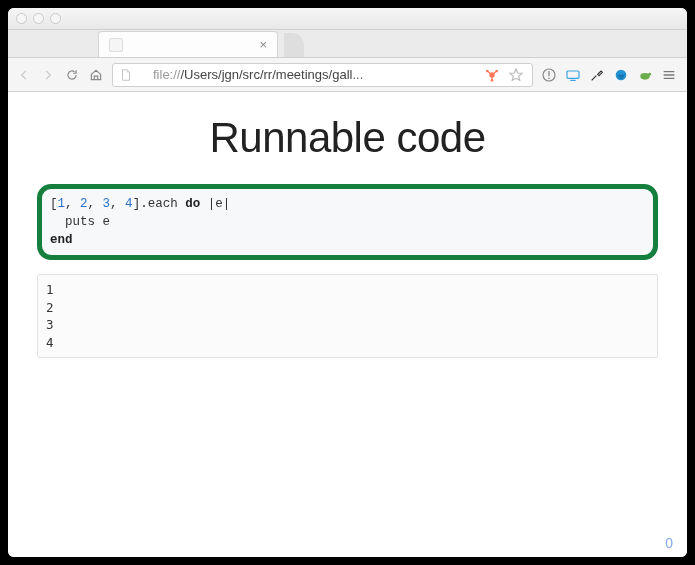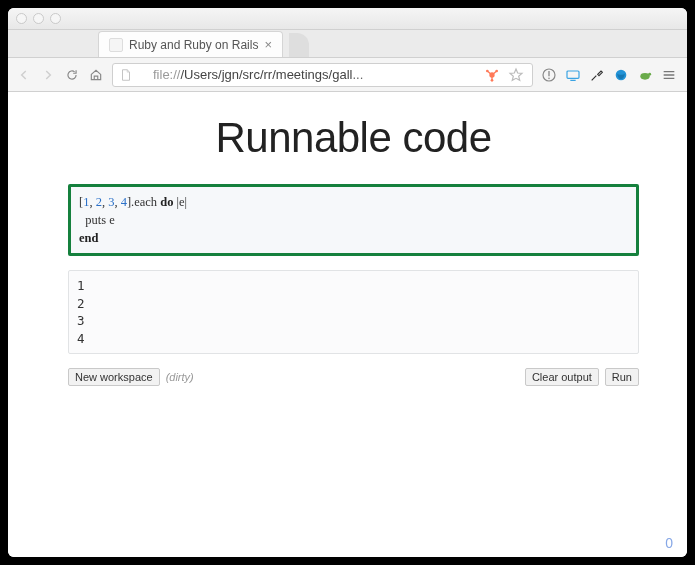--- a/index.html
+++ b/index.html
@@ -94,38 +94,37 @@
     .addrbar .ellips { color: #666; }
     .ext-icons { display: flex; align-items: center; gap: 8px; padding-right: 2px; }
     .ext-icon { width: 16px; height: 16px; display: flex; align-items: center; justify-content: center; }
     .content {
       flex: 1;
       background: #fff;
       position: relative;
       overflow: hidden;
     }
     .slide {
-      padding: 22px 48px;
-      margin-left: 12px;
+      padding: 22px 29px;
     }
     h1.slide-title {
       font-weight: 300;
       font-size: 42px;
       text-align: center;
       color: #222;
       font-family: "Helvetica Neue", Helvetica, Arial, sans-serif;
       letter-spacing: -0.5px;
       margin-bottom: 22px;
     }
     .code-block {
-      border: 3px solid #15803d;
+      border: 5px solid #15803d;
       background: #f6f8fa;
-      border-radius: 2px;
+      border-radius: 14px;
       padding: 6px 8px;
-      font-family: Liberation Serif, serif;
+      font-family: Liberation Mono, monospace;
       font-size: 12.5px;
       line-height: 1.45;
       color: #333;
       white-space: pre;
       margin-bottom: 14px;
     }
     .output-block {
       border: 1px solid #e1e3e5;
       background: #fbfbfc;
       border-radius: 2px;
@@ -171,21 +170,20 @@
 <div class="window">
   <div class="titlebar">
     <div class="traffic"></div>
     <div class="traffic"></div>
     <div class="traffic"></div>
   </div>
 
   <div class="tabbar">
     <div class="tab">
       <span class="favicon"></span>
-      <span>Ruby and Ruby on Rails</span>
       <span class="tab-close">×</span>
     </div>
     <div class="tab-phantom"></div>
   </div>
 
   <div class="toolbar">
     <span class="nav-btn disabled">
       <svg viewBox="0 0 24 24">
           <path fill="none" stroke="currentColor" stroke-width="2.5" d="M15 5l-7 7 7 7"></path>
         </svg>
@@ -275,23 +273,16 @@
 
       <pre class="code-block" id="code-block"><span>[</span><span class="tok-num">1</span><span>, </span><span class="tok-num">2</span><span>, </span><span class="tok-num">3</span><span>, </span><span class="tok-num">4</span><span>].each </span><span class="tok-kw">do</span><span> |e|
   puts e
 </span><span class="tok-kw">end</span></pre>
 
       <pre class="output-block">1
 2
 3
 4</pre>
 
-      <div class="controls">
-        <button class="btn">New workspace</button>
-        <span class="status">(dirty)</span>
-        <span class="spacer"></span>
-        <button class="btn">Clear output</button>
-        <button class="btn">Run</button>
-      </div>
     </div>
     <div class="page-num">0</div>
   </div>
 </div>
 
 </body></html>

